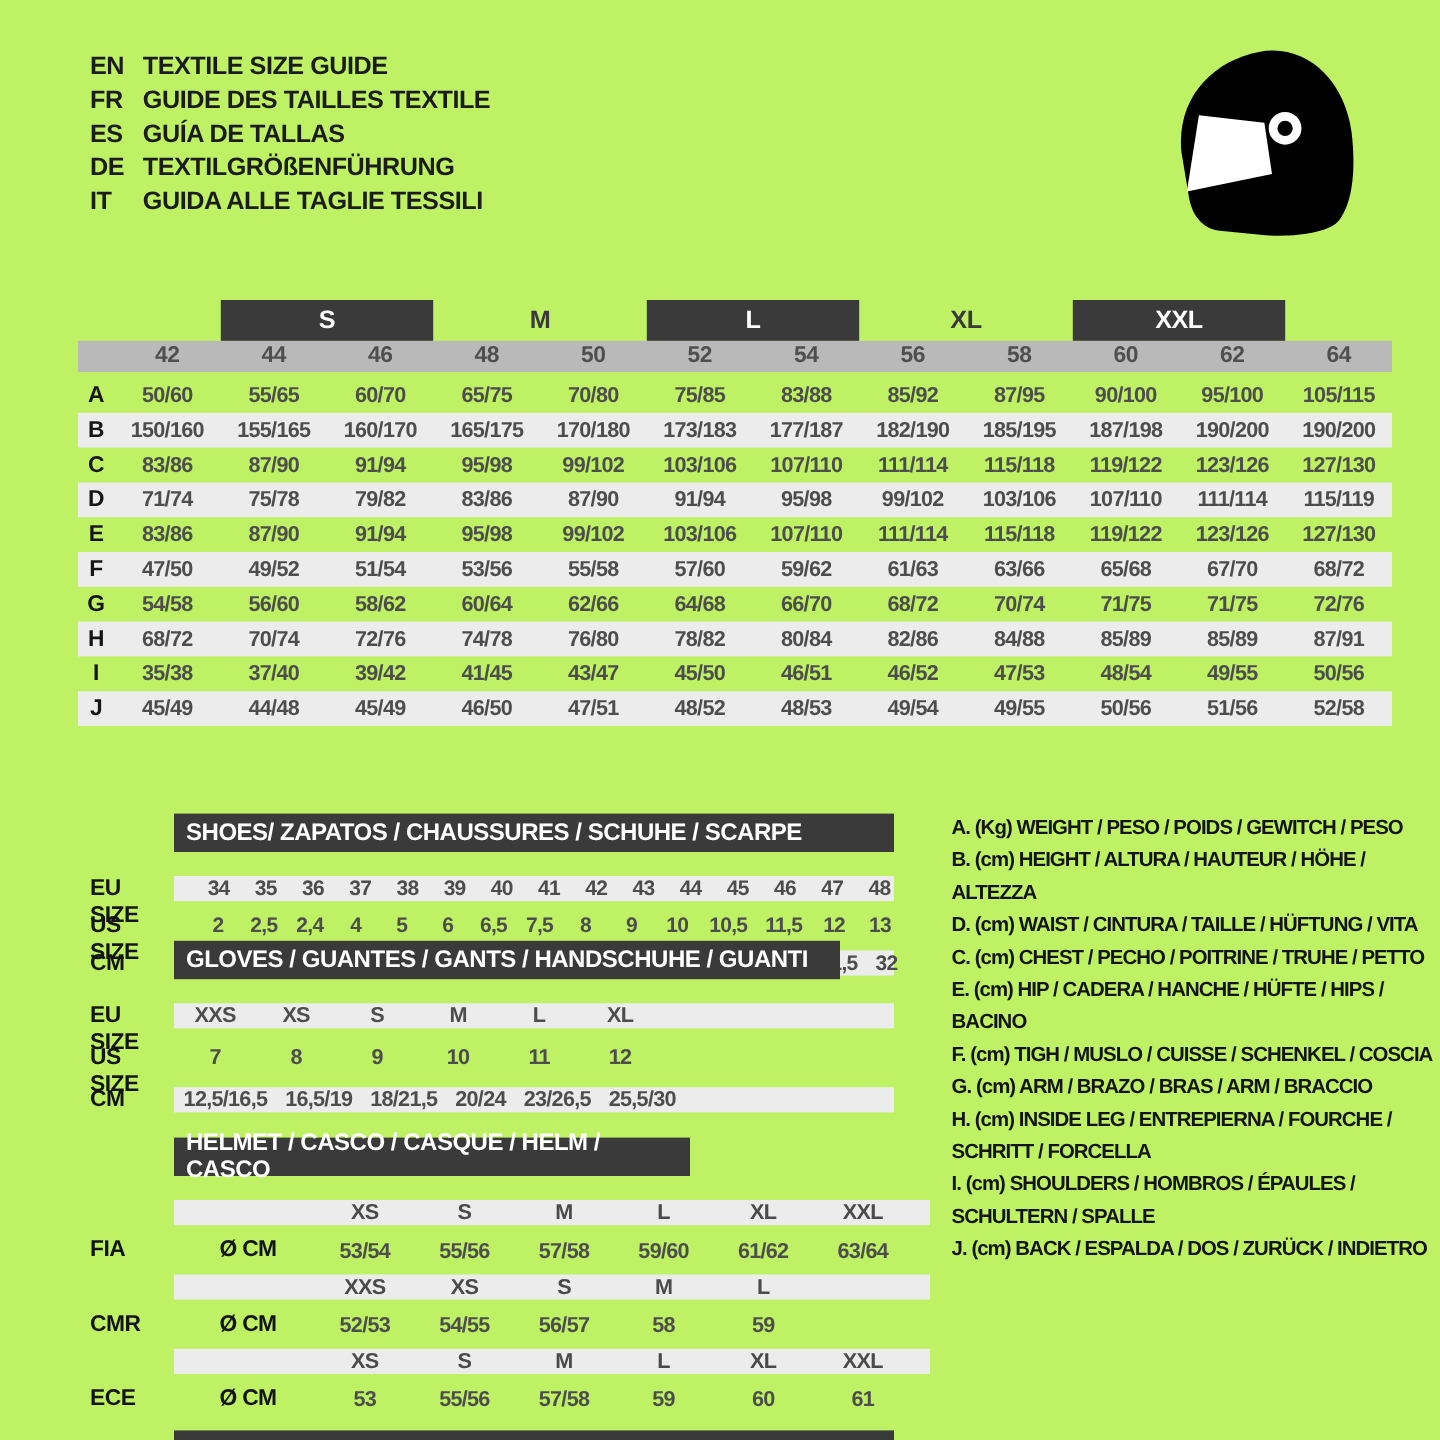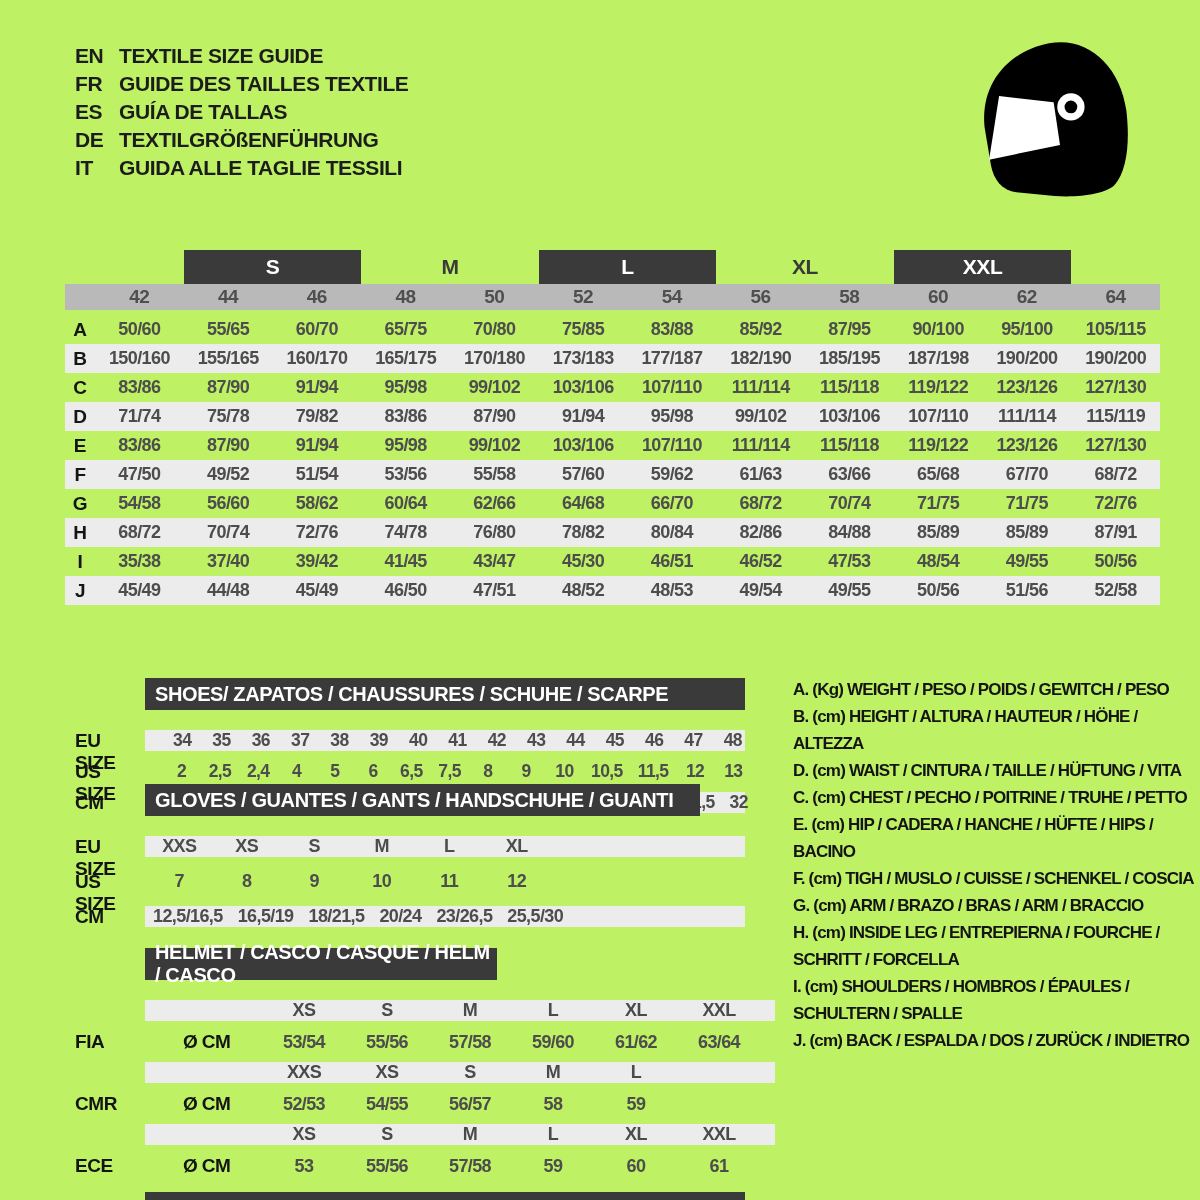--- a/index.html
+++ b/index.html
@@ -229,21 +229,21 @@
           <div class="m-val">85/89</div>
           <div class="m-val">87/91</div>
         </div>
         <div class="m-row">
           <div class="m-letter">I</div>
           <div class="m-val">35/38</div>
           <div class="m-val">37/40</div>
           <div class="m-val">39/42</div>
           <div class="m-val">41/45</div>
           <div class="m-val">43/47</div>
-          <div class="m-val">45/30</div>
+          <div class="m-val">45/50</div>
           <div class="m-val">46/51</div>
           <div class="m-val">46/52</div>
           <div class="m-val">47/53</div>
           <div class="m-val">48/54</div>
           <div class="m-val">49/55</div>
           <div class="m-val">50/56</div>
         </div>
         <div class="m-row shaded">
           <div class="m-letter">J</div>
           <div class="m-val">45/49</div>
@@ -377,21 +377,21 @@
               <div class="sec-cell">20/24</div>
               <div class="sec-cell">23/26,5</div>
               <div class="sec-cell">25,5/30</div>
             </div>
           </div>
         </div>
       </div>
   </div>
 
   <div class="section" id="helmet">
-    <div class="sec-header" style="width:352px">
+    <div class="sec-header" style="width:430px">
       <span>HELMET / CASCO / CASQUE / HELM / CASCO</span>
     </div>
     <div id="helmet-rows">
         <div class="sec-row">
           <div class="sec-label"></div>
           <div class="sec-band shaded">
             <div class="sec-grid">
               <div class="sec-cell"></div>
               <div class="sec-cell sizehead">XS</div>
               <div class="sec-cell sizehead">S</div>

